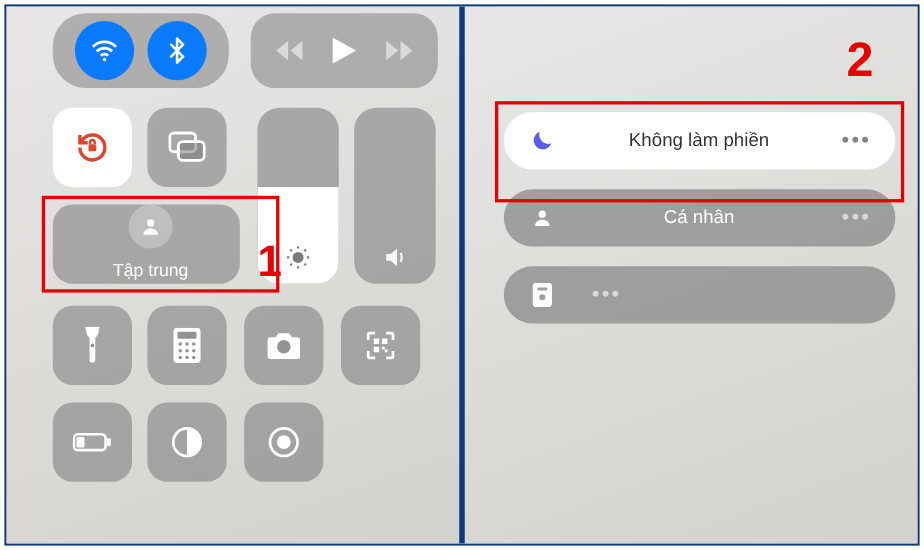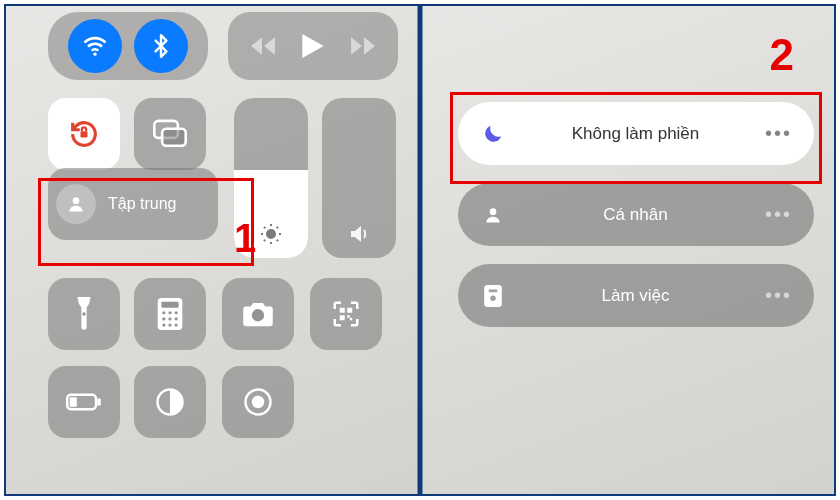--- a/index.html
+++ b/index.html
@@ -79,25 +79,26 @@
     display: flex;
     align-items: center;
     justify-content: center;
     color: #fff;
   }
   .tile-g { background: rgba(120,120,120,0.55); }
   .tile-w { background: #fff; color: #e0442f; }
   .lock-tile { left: 20px; top: 92px; width: 72px; height: 72px; }
   .mirror-tile { left: 106px; top: 92px; width: 72px; height: 72px; }
   .focus-tile {
-    left: 20px; top: 162px;
+    left: 20px; top: 180px;
     width: 170px; height: 72px;
     display: flex; align-items: center; justify-content: flex-start;
     gap: 12px; padding-left: 8px;
     color: #fff;
+    flex-direction: column;
   }
   .focus-icon {
     width: 40px; height: 40px; border-radius: 50%;
     background: rgba(255,255,255,0.28);
     display:flex;align-items:center;justify-content:center;
   }
   .focus-label { font-size: 16px; font-weight: 500; }
   .focus-highlight {
     position: absolute;
     left: 10px; top: 172px;
@@ -143,21 +144,21 @@
   .rec  { left: 194px; }
 
   
   .focus-list {
     position: absolute;
     left: 38px; top: 96px;
     width: 356px;
     display: flex; flex-direction: column; gap: 18px;
   }
   .focus-row {
-    height: 63px;
+    height: 52px;
     border-radius: 36px;
     display: flex;
     align-items: center;
     padding: 0 22px;
     gap: 14px;
     color: #fff;
   }
   .row-g { background: rgba(120,120,120,0.62); gap: 32px; }
   .row-w { background: #fff; color: #333; }
   .row-icon { width: 26px; display:flex; justify-content:center; }
@@ -354,23 +355,20 @@
       </div>
 
       <div class="focus-row row-g">
         <div class="row-icon">
           <svg width="18" height="22" viewBox="0 0 16 20" fill="#fff">
               <rect width="16" height="20" rx="3"></rect>
               <rect x="4" y="4" width="8" height="2.5" rx="1" fill="rgba(120,120,120,0.7)"></rect>
               <circle cx="8" cy="12" r="2.5" fill="rgba(120,120,120,0.7)"></circle>
             </svg>
         </div>
-        <div class="row-text">
-          <div class="row-title">Làm việc</div>
-        </div>
         <div class="row-more">•••</div>
       </div>
 
 
     </div>
     <div class="dnd-highlight"></div>
   </div>
 
   <div class="vsep"></div>
 </div>

